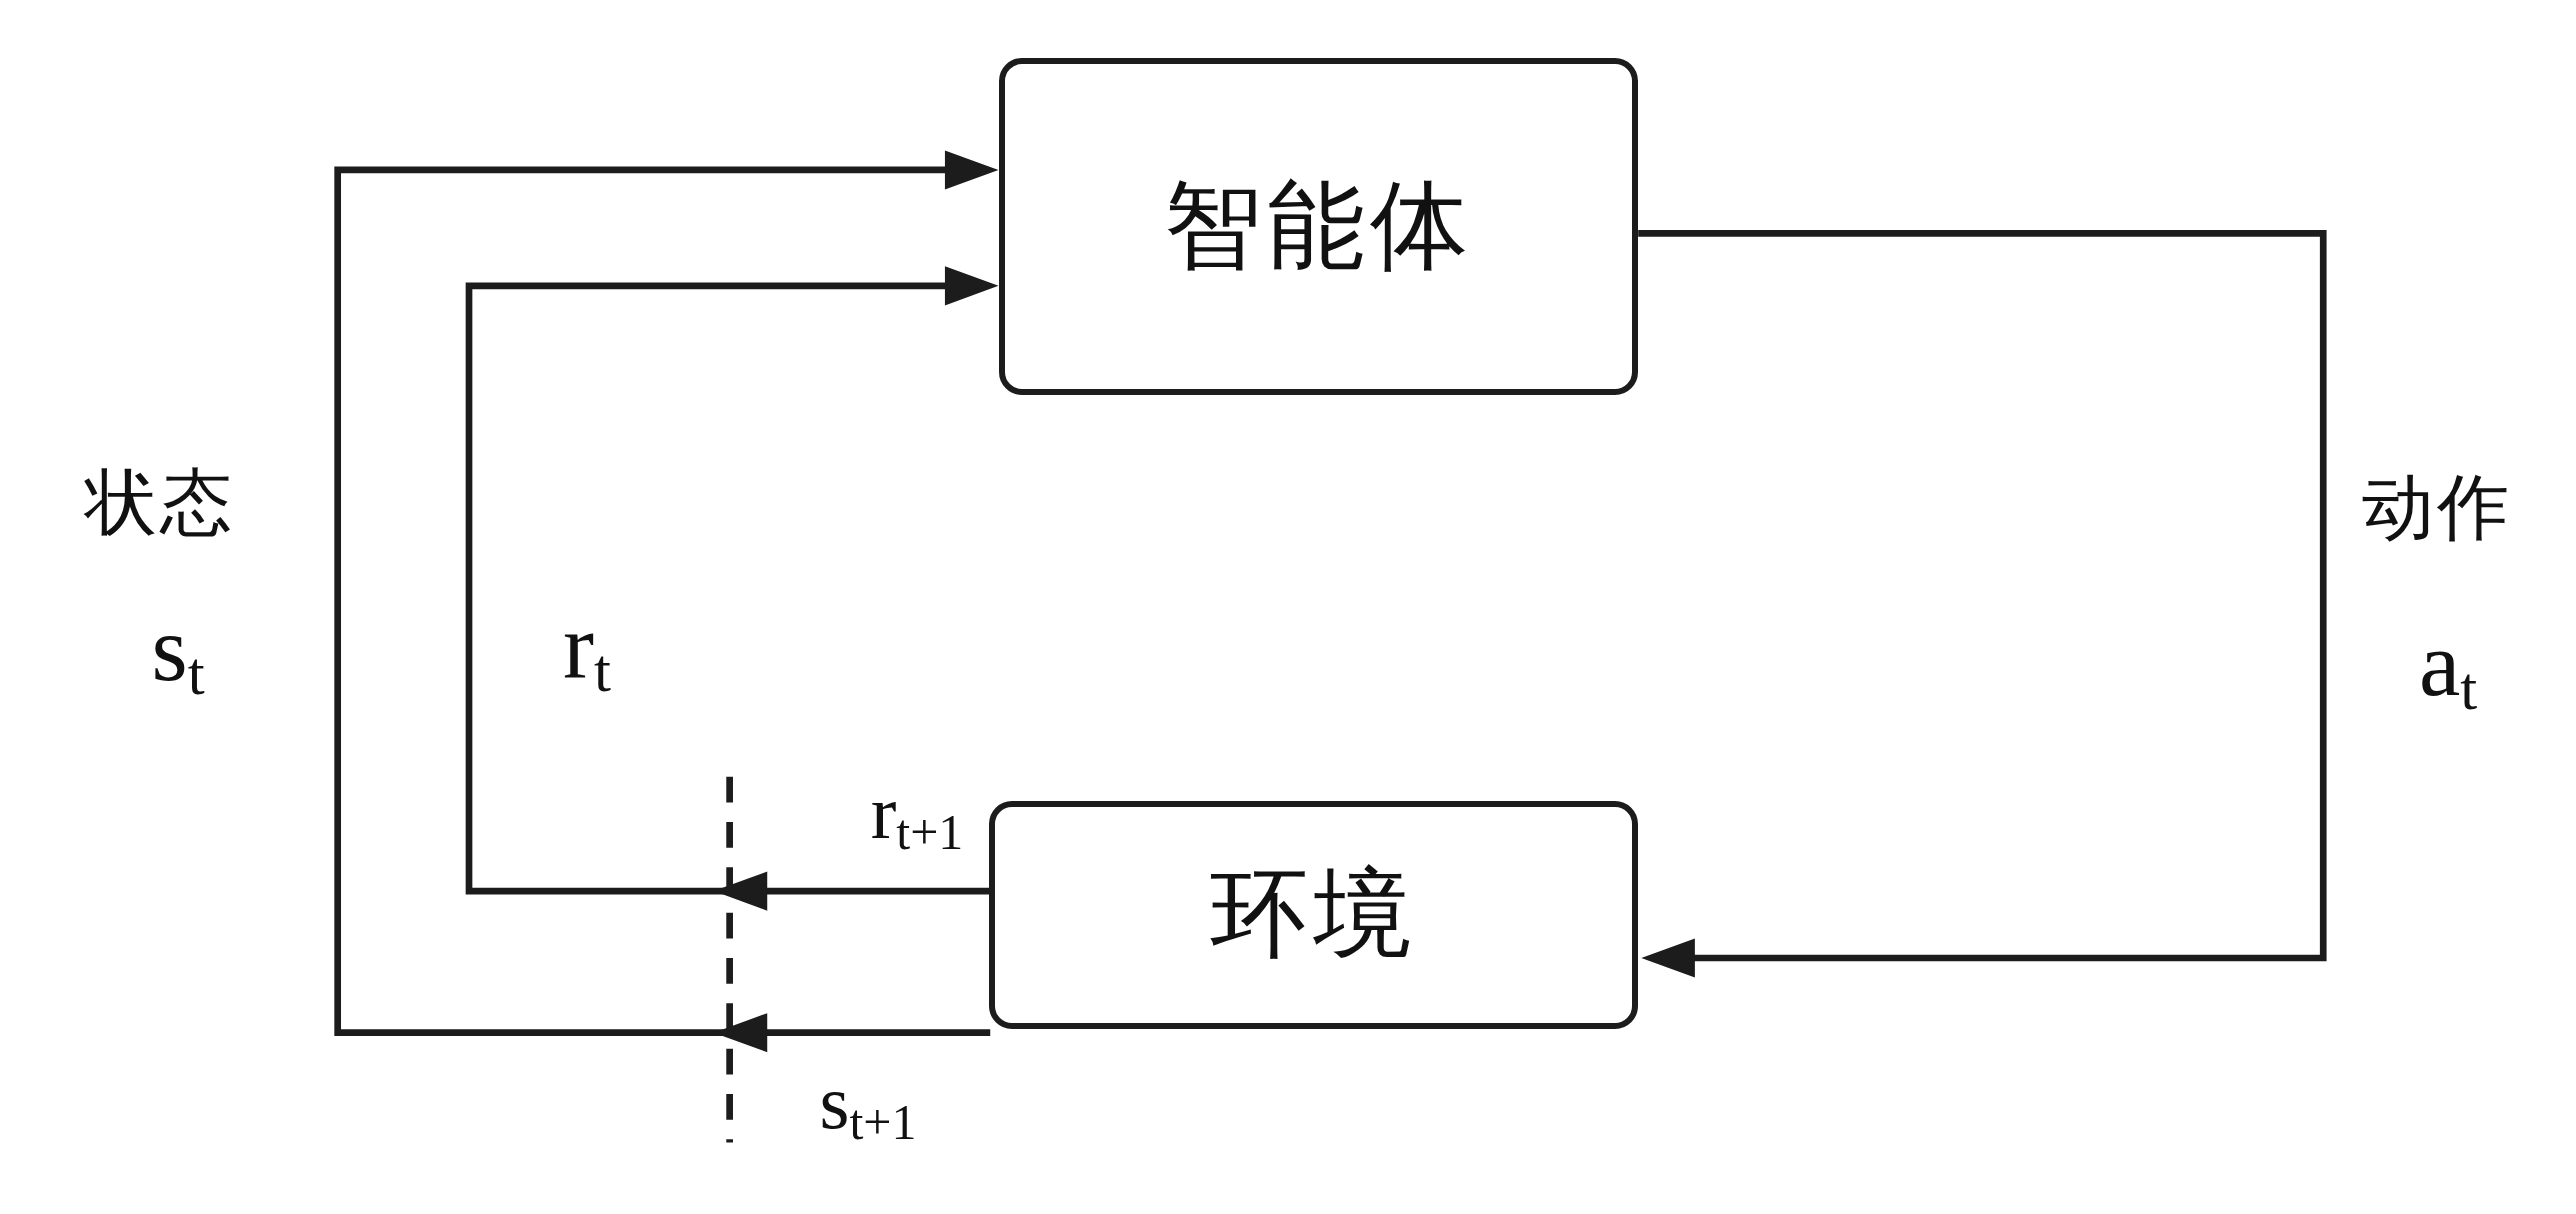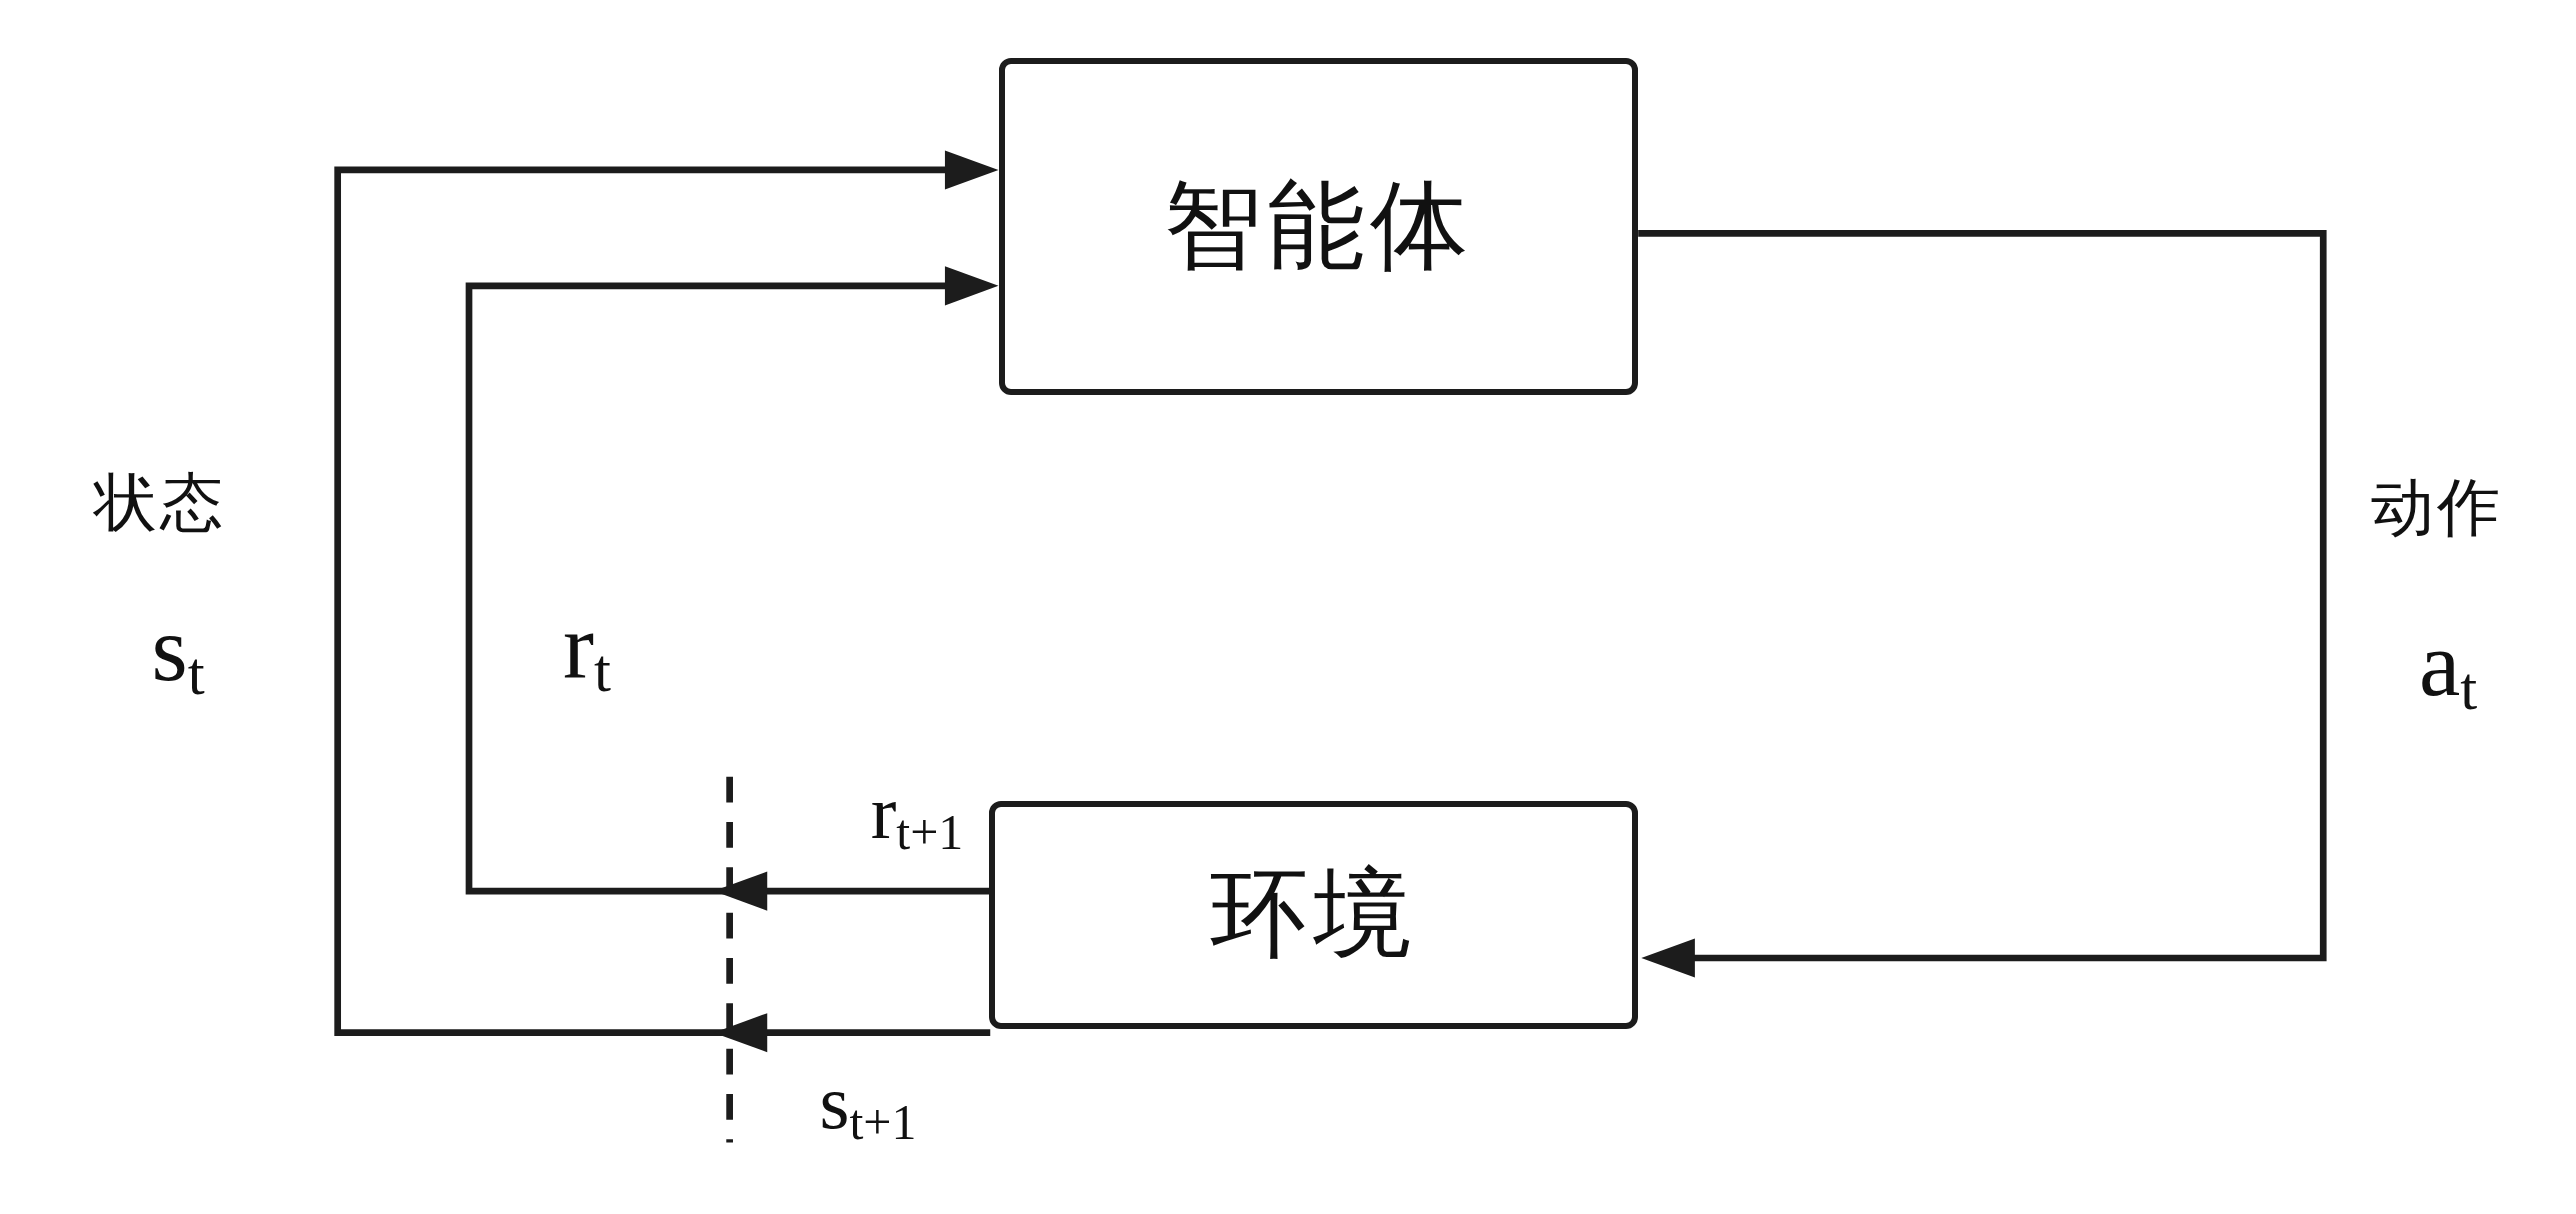--- a/index.html
+++ b/index.html
@@ -28,38 +28,38 @@
   .dashed {
     stroke: #1c1c1c;
     stroke-width: 13;
     fill: none;
     stroke-dasharray: 50 38;
   }
   .box {
     position: absolute;
     box-sizing: border-box;
     border: 6.7px solid #1c1c1c;
-    border-radius: 12px;
+    border-radius: 23px;
     background: #ffffff;
     display: flex;
     align-items: center;
     justify-content: center;
     font-size: 98px;
     letter-spacing: 5.2px;
     color: #111111;
   }
   .agent-box { left: 999px; top: 58px; width: 639px; height: 337px; }
   .env-box   { left: 989px; top: 801px; width: 649px; height: 228px; }
   .lbl {
     position: absolute;
     transform: translate(-50%, -50%);
     white-space: nowrap;
     line-height: 1;
   }
-  .cjk { font-size: 63px; letter-spacing: 3.1px; }
+  .cjk { font-size: 72px; letter-spacing: 3.1px; }
   .math {
     font-family: "Liberation Serif", "DejaVu Serif", serif;
     font-size: 93px;
   }
   .math .sub {
     font-size: 61px;
     vertical-align: -22%;
   }
   .math-sm { font-size: 77px; }
   .math-sm .sub { font-size: 50px; }

